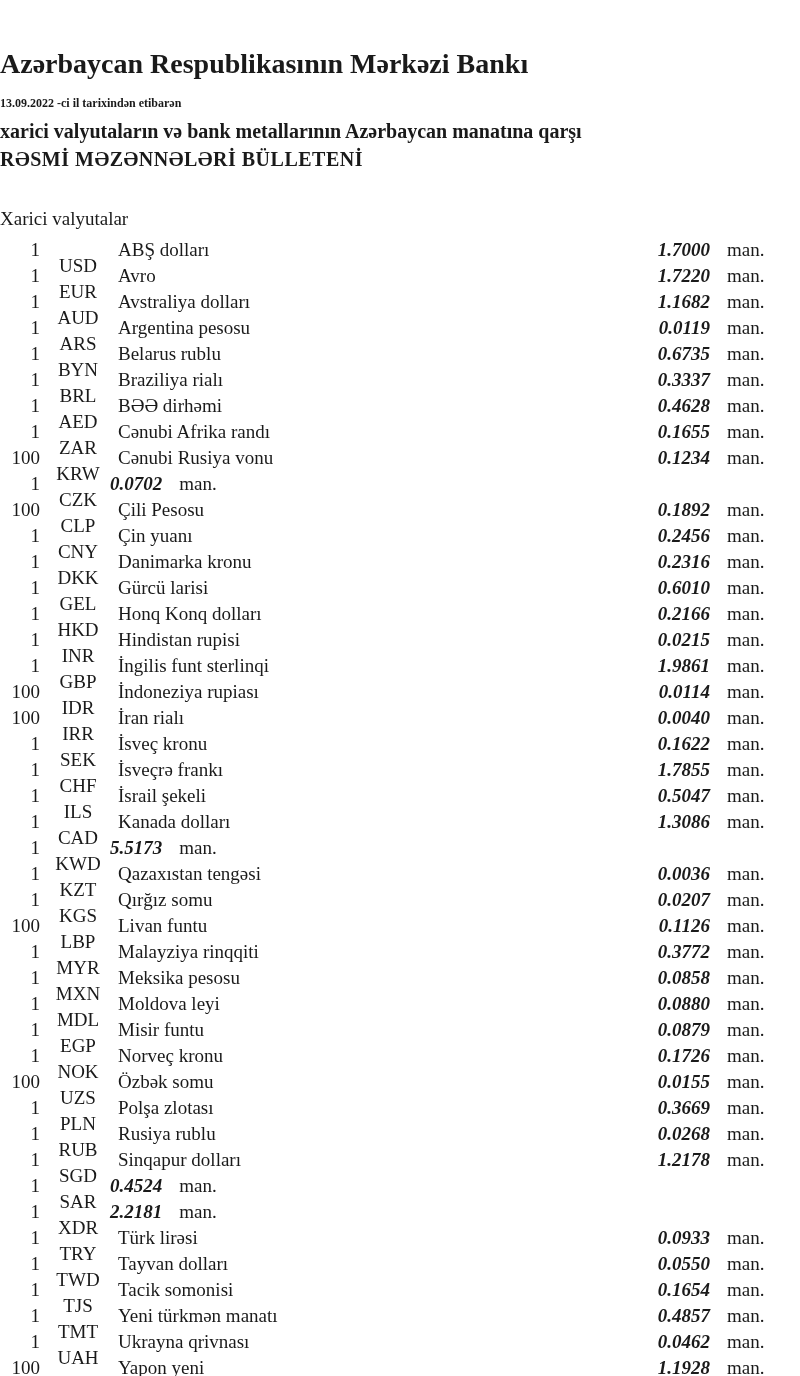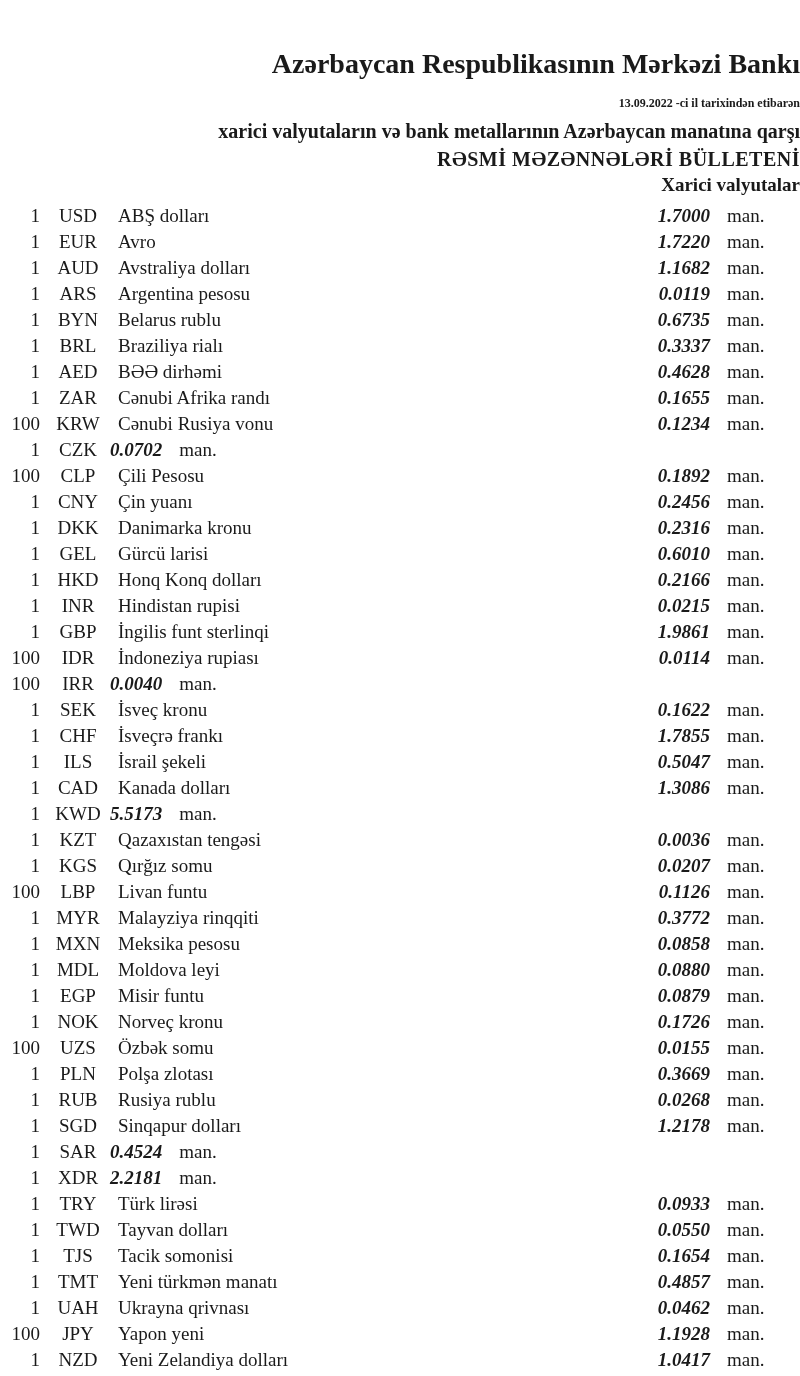--- a/index.html
+++ b/index.html
@@ -10,21 +10,21 @@
     font-family: "Liberation Serif", serif;
     color: #1a1a1a;
     overflow: hidden;
   }
   .page {
     position: relative;
     width: 800px;
     height: 1376px;
     background: #ffffff;
   }
-  .doc-header { text-align: right; margin-top: 46px; }
+  .doc-header { text-align: left; margin-top: 46px; }
   .bank-name {
     margin-top: 6px;
     font-size: 28px;
     line-height: 36px;
     font-weight: bold;
   }
   .date-line {
     margin-top: 8px;
     font-size: 12px;
     line-height: 26px;
@@ -37,36 +37,37 @@
     font-weight: bold;
   }
   .bulletin-title {
     margin-top: 2px;
     font-size: 20px;
     line-height: 26px;
     font-weight: bold;
     letter-spacing: 0.5px;
   }
   .section-title {
-    text-align: right;
+    margin-top: 34px;
+    text-align: left;
     font-size: 19px;
     line-height: 26px;
-    font-weight: bold;
+    font-weight: normal;
   }
   .rates-table { margin-top: 5px; }
   .row {
     display: flex;
     height: 26px;
     line-height: 26px;
     font-size: 19px;
     padding-right: 27px;
     white-space: nowrap;
   }
   .qty   { width: 40px; text-align: right; flex: 0 0 auto; }
-  .code  { width: 64px; text-align: center; margin-left: 6px; flex: 0 0 auto; }
+  .code  { width: 64px; text-align: center; margin-left: 6px; flex: 0 0 auto; margin-top: 16px; }
   .name  { flex: 1 1 auto; padding-left: 8px; text-align: left; overflow: hidden; }
   .rate  { flex: 0 0 auto; text-align: right; font-weight: bold; font-style: italic; }
   .unit  { width: 46px; margin-left: 17px; text-align: left; flex: 0 0 auto; }
 </style>
 </head>
 <body>
 
 <div class="page">
 
   <div class="doc-header">
@@ -200,20 +201,21 @@
       <div class="row">
     <span class="qty">100</span>
     <span class="code">IDR</span>
     <span class="name">İndoneziya rupiası</span>
     <span class="rate">0.0114</span>
     <span class="unit">man.</span>
   </div>
       <div class="row">
     <span class="qty">100</span>
     <span class="code">IRR</span>
+    <span class="name">İran rialı</span>
     <span class="rate">0.0040</span>
     <span class="unit">man.</span>
   </div>
       <div class="row">
     <span class="qty">1</span>
     <span class="code">SEK</span>
     <span class="name">İsveç kronu</span>
     <span class="rate">0.1622</span>
     <span class="unit">man.</span>
   </div>

